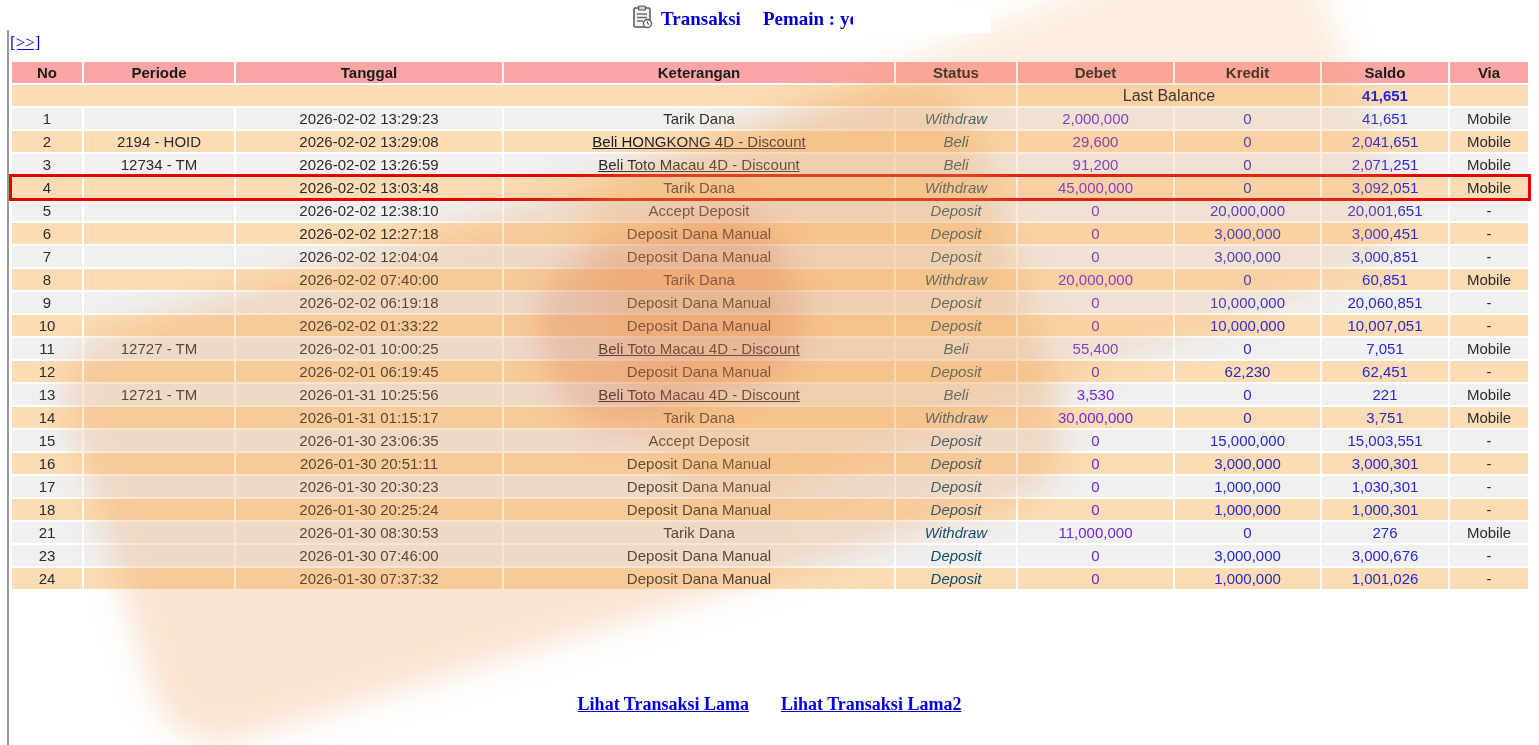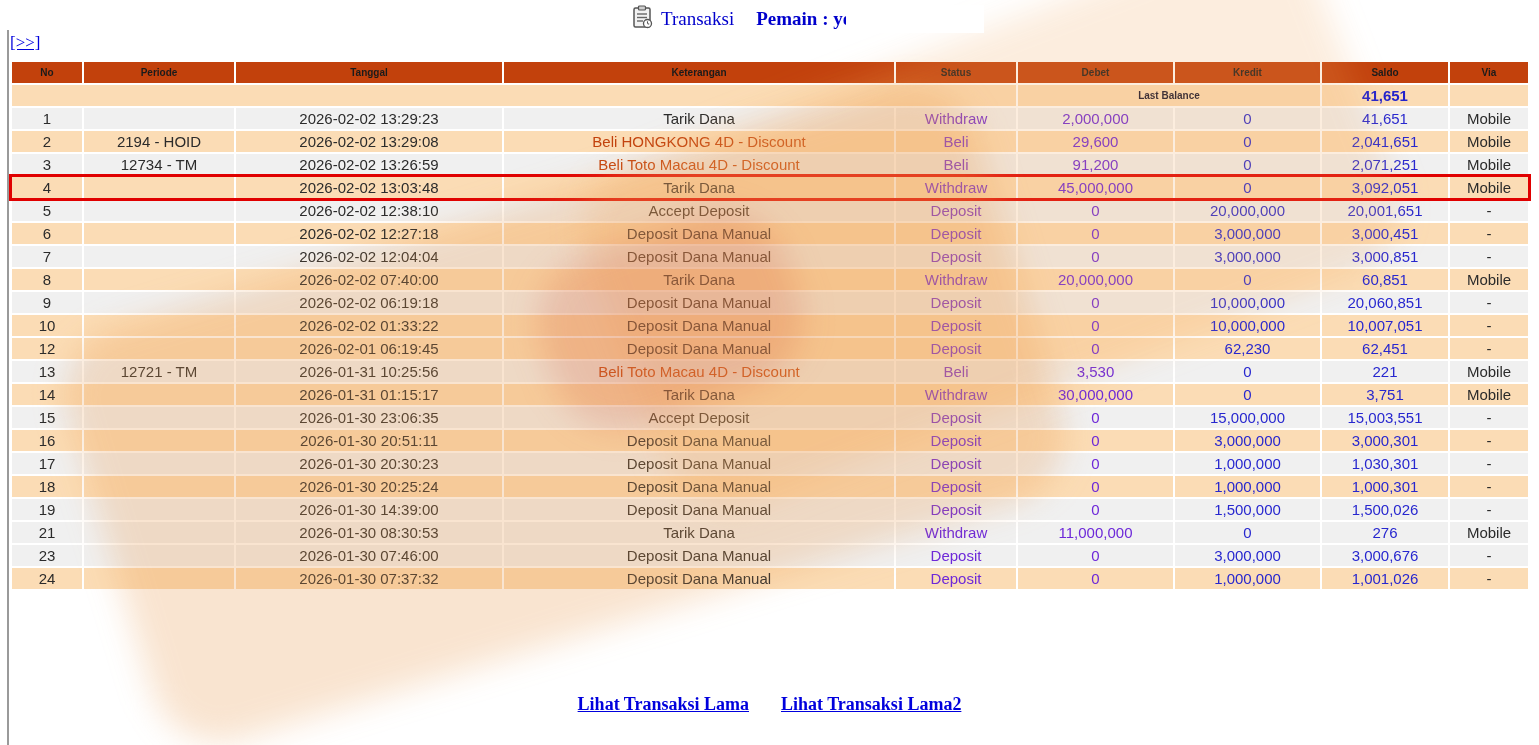--- a/index.html
+++ b/index.html
@@ -3,43 +3,43 @@
 <meta charset="utf-8">
 <style>
   html,body{margin:0;padding:0;}
   body{
     width:1539px;height:745px;background:#ffffff;overflow:hidden;position:relative;
     font-family:"Liberation Sans","DejaVu Sans",sans-serif;
   }
   .frame-line{position:absolute;left:7px;top:30px;width:2px;height:715px;background:#9a9a9a;}
   
   .title-bar{position:absolute;left:632px;top:5px;display:flex;align-items:center;gap:8px;}
-  .title-text{font-family:"Liberation Serif","DejaVu Serif",serif;font-weight:normal;
+  .title-text{font-family:"Liberation Serif","DejaVu Serif",serif;font-weight:bold;
     font-size:19px;color:#0000cc;white-space:nowrap;}
   .player-label{font-family:"Liberation Serif","DejaVu Serif",serif;font-weight:bold;
     font-size:19px;color:#0000cc;margin-left:14px;white-space:nowrap;}
   .censor-box{width:138px;height:28px;background:#ffffff;margin-left:-14px;z-index:6;}
   .nav-link{position:absolute;left:10px;top:33px;font-family:"Liberation Serif","DejaVu Serif",serif;
     font-size:17px;color:#0000dd;text-decoration:underline;cursor:pointer;}
   
   .tx-table{position:absolute;left:10px;top:60px;width:1520px;
     border-collapse:separate;border-spacing:2px;table-layout:fixed;background:#ffffff;}
   .tx-table td,.tx-table th{height:21px;line-height:21px;padding:0 4px;font-size:15px;
     text-align:center;overflow:hidden;white-space:nowrap;}
-  .tx-table th{background:#c2410c;color:#1b1b1b;font-weight:bold;font-size:10px;}
+  .tx-table th{background:#fca5a5;color:#1b1b1b;font-weight:bold;font-size:15px;}
   tr.light td{background:#f0f0f0;}
   tr.peach td{background:#fbdcb5;}
   tr.hl{outline:3px solid #e00000;}
-  td.c-status{color:#6d28d9;}
+  td.c-status{color:#0c4a6e;font-style:italic;}
   td.c-debet{color:#6d28d9;}
   td.c-kredit,td.c-saldo{color:#2727cf;}
   td.c-tanggal,td.c-ket,td.c-no,td.c-periode,td.c-via{color:#2b2b2b;}
-  a.ket-link{color:#c2410c;cursor:pointer;}
+  a.ket-link{color:#0f172a;text-decoration:underline;cursor:pointer;}
   tr.lastbal td{background:#fbdcb5;}
-  td.lb-label{font-weight:bold;color:#14142e;font-size:10px;}
+  td.lb-label{font-weight:normal;color:#14142e;font-size:16px;}
   td.lb-saldo{font-weight:bold;color:#2222cc;font-size:15px;}
   
   .footer-links{position:absolute;left:0;top:694px;width:1539px;display:flex;
     justify-content:center;gap:32px;}
   .footer-links a{font-family:"Liberation Serif","DejaVu Serif",serif;font-weight:bold;
     font-size:18px;color:#0000dd;text-decoration:underline;cursor:pointer;}
   
   .wm{position:absolute;pointer-events:none;z-index:5;filter:blur(16px);border-radius:70px;}
   .wm1{left:90px;top:200px;width:950px;height:430px;transform:rotate(-17deg);
     background:rgba(233,152,74,0.26);}
@@ -209,20 +209,31 @@
         <td class="c-no">10</td>
         <td class="c-periode"></td>
         <td class="c-tanggal">2026-02-02 01:33:22</td>
         <td class="c-ket">Deposit Dana Manual</td>
         <td class="c-status">Deposit</td>
         <td class="c-debet">0</td>
         <td class="c-kredit">10,000,000</td>
         <td class="c-saldo">10,007,051</td>
         <td class="c-via">-</td>
       </tr>
+      <tr class="light">
+        <td class="c-no">11</td>
+        <td class="c-periode">12727 - TM</td>
+        <td class="c-tanggal">2026-02-01 10:00:25</td>
+        <td class="c-ket"><a class="ket-link">Beli Toto Macau 4D - Discount</a></td>
+        <td class="c-status">Beli</td>
+        <td class="c-debet">55,400</td>
+        <td class="c-kredit">0</td>
+        <td class="c-saldo">7,051</td>
+        <td class="c-via">Mobile</td>
+      </tr>
       <tr class="peach">
         <td class="c-no">12</td>
         <td class="c-periode"></td>
         <td class="c-tanggal">2026-02-01 06:19:45</td>
         <td class="c-ket">Deposit Dana Manual</td>
         <td class="c-status">Deposit</td>
         <td class="c-debet">0</td>
         <td class="c-kredit">62,230</td>
         <td class="c-saldo">62,451</td>
         <td class="c-via">-</td>
@@ -287,31 +298,20 @@
         <td class="c-periode"></td>
         <td class="c-tanggal">2026-01-30 20:25:24</td>
         <td class="c-ket">Deposit Dana Manual</td>
         <td class="c-status">Deposit</td>
         <td class="c-debet">0</td>
         <td class="c-kredit">1,000,000</td>
         <td class="c-saldo">1,000,301</td>
         <td class="c-via">-</td>
       </tr>
       <tr class="light">
-        <td class="c-no">19</td>
-        <td class="c-periode"></td>
-        <td class="c-tanggal">2026-01-30 14:39:00</td>
-        <td class="c-ket">Deposit Dana Manual</td>
-        <td class="c-status">Deposit</td>
-        <td class="c-debet">0</td>
-        <td class="c-kredit">1,500,000</td>
-        <td class="c-saldo">1,500,026</td>
-        <td class="c-via">-</td>
-      </tr>
-      <tr class="light">
         <td class="c-no">21</td>
         <td class="c-periode"></td>
         <td class="c-tanggal">2026-01-30 08:30:53</td>
         <td class="c-ket">Tarik Dana</td>
         <td class="c-status">Withdraw</td>
         <td class="c-debet">11,000,000</td>
         <td class="c-kredit">0</td>
         <td class="c-saldo">276</td>
         <td class="c-via">Mobile</td>
       </tr>

